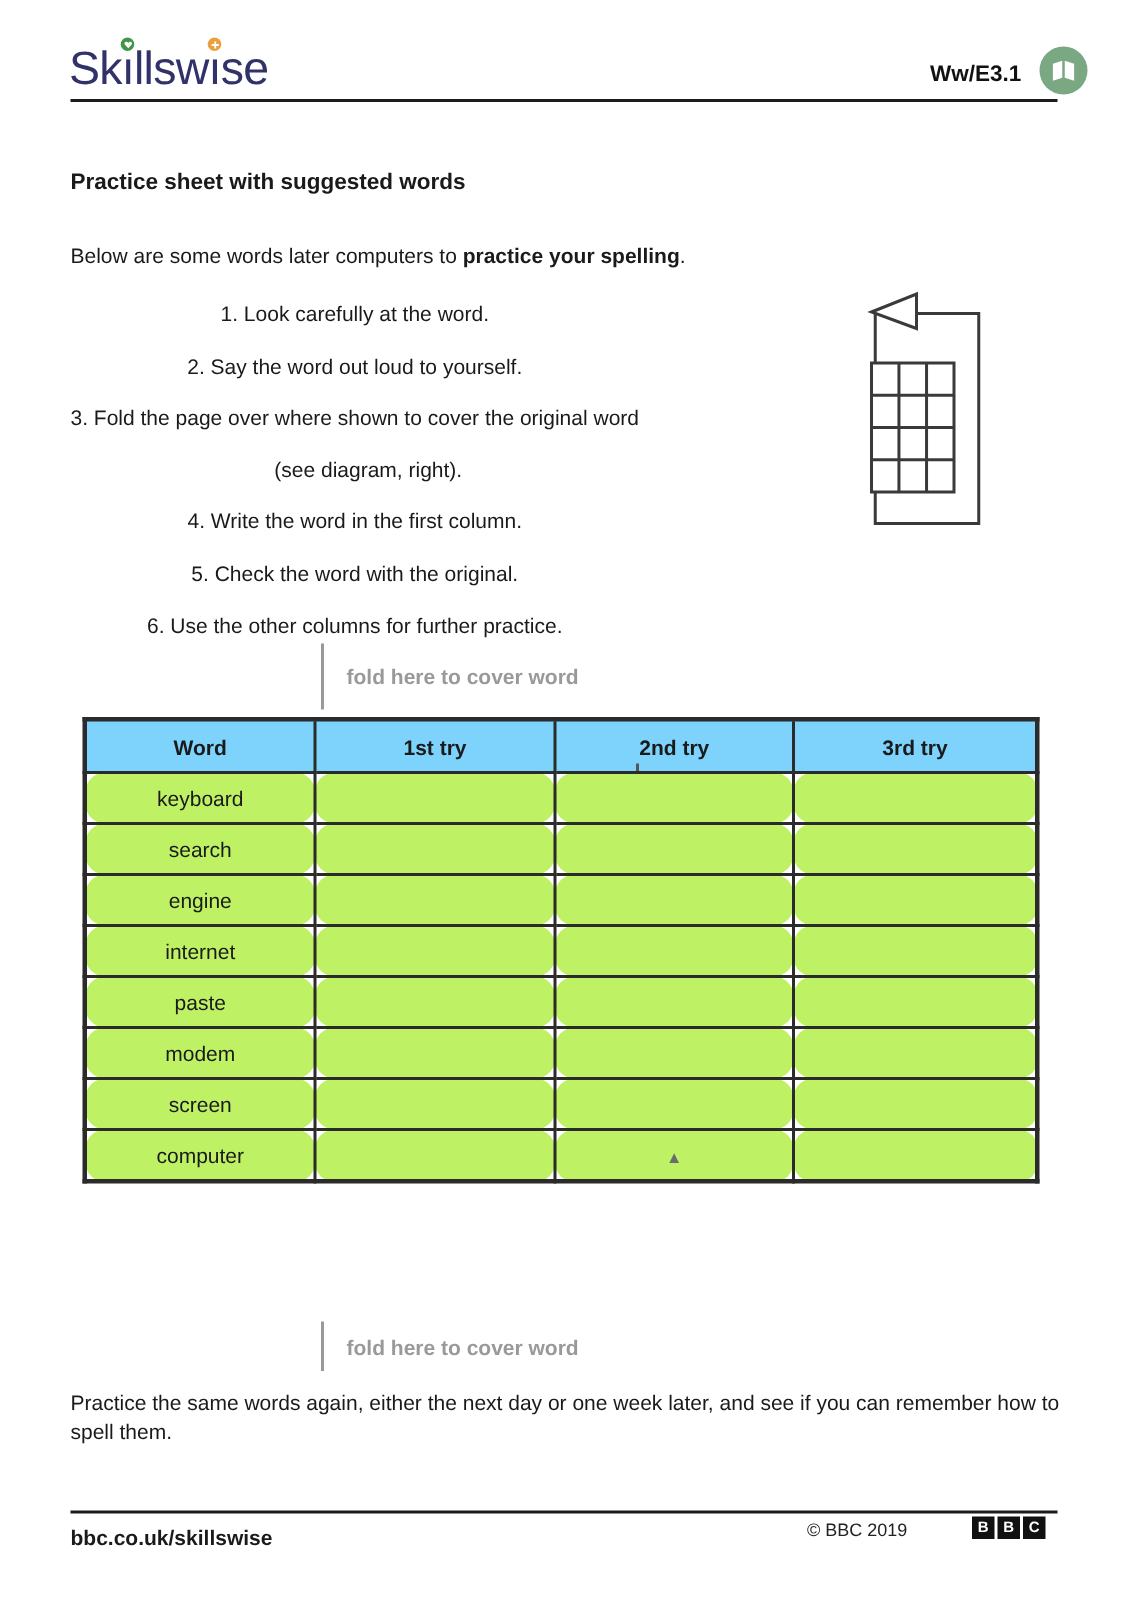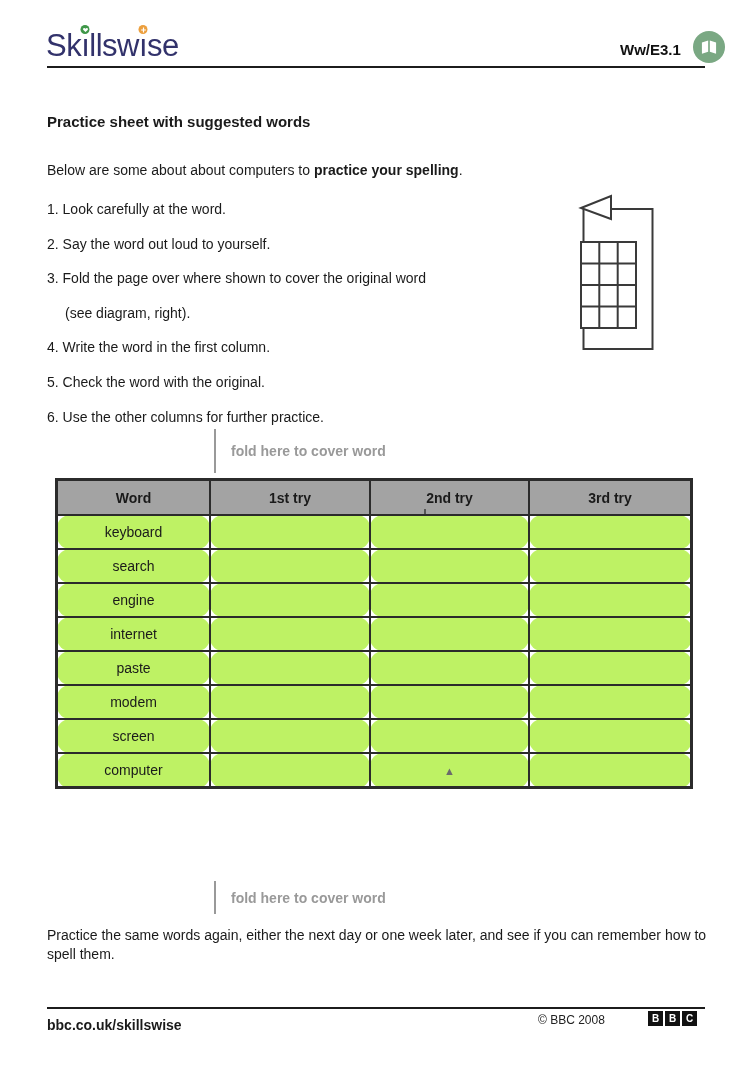--- a/index.html
+++ b/index.html
@@ -18,36 +18,36 @@
   .dot svg{display:block;}
   .level-code{position:absolute;left:620px;top:41px;font-size:15px;font-weight:bold;color:#111;}
   .book-badge{position:absolute;left:693px;top:31px;width:32px;height:32px;border-radius:50%;
         background:#7aa883;display:flex;align-items:center;justify-content:center;}
   .rule{position:absolute;left:47px;width:658px;height:2px;background:#1c1c1c;}
   .rule-top{top:66px;}
   .rule-bottom{top:1007px;}
   
   .doc-title{position:absolute;left:47px;top:113px;font-size:15px;font-weight:bold;}
   .intro{position:absolute;left:47px;top:162px;font-size:14px;}
-  .instructions{position:absolute;left:47px;top:192px;font-size:14px;line-height:34.6px;}
+  .instructions{position:absolute;left:47px;top:192px;font-size:14px;line-height:34.6px;text-align:center;}
   .ins-line.cont{padding-left:18px;}
   
   .fold-diagram{position:absolute;left:575px;top:190px;}
   
   .fold-line{position:absolute;left:214px;width:2px;background:#999;}
   .fold-line-top{top:429px;height:44px;}
   .fold-line-bottom{top:881px;height:33px;}
   .fold-label{position:absolute;left:231px;font-size:14px;font-weight:bold;color:#999;}
   .fold-label-top{top:443px;}
   .fold-label-bottom{top:890px;}
   
   .practice-table{position:absolute;left:55px;top:478px;border-collapse:collapse;
         border:3px solid #2b2b2b;table-layout:fixed;}
   .practice-table th,.practice-table td{border:2px solid #2b2b2b;font-size:14px;text-align:center;padding:0;}
-  .practice-table th{background:#a3a3a3;height:33px;font-weight:bold;}
+  .practice-table th{background:#7dd3fc;height:33px;font-weight:bold;}
   .practice-table td{height:32px;background:#bef264;border-radius:13px;}
   .col-word{width:151px;}
   .col-try1{width:158px;}
   .col-try2{width:157px;}
   .col-try3{width:160px;}
   .fold-marker{color:#6b6b6b;font-size:11px;line-height:1;}
   .crease-mark{position:absolute;left:424px;top:509px;width:2px;height:5px;background:#555;}
   
   .outro{position:absolute;left:47px;top:926px;width:662px;font-size:14px;line-height:19px;}
   
@@ -82,21 +82,21 @@
     <svg width="20" height="20" viewBox="0 0 24 24">
       <path d="M3.5 6.5 L11 4.2 L11 17.8 L3.5 20.1 Z" fill="#ffffff"></path>
       <path d="M20.5 6.5 L13 4.2 L13 17.8 L20.5 20.1 Z" fill="#ffffff"></path>
     </svg>
   </div>
 
   <div class="rule rule-top"></div>
 
   <div class="doc-title">Practice sheet with suggested words</div>
 
-  <div class="intro"><span>Below are some about about computers to </span><b>practice your spelling</b><span>.</span></div>
+  <div class="intro"><span>Below are some words later computers to </span><b>practice your spelling</b><span>.</span></div>
 
   <div class="instructions">
       <div class="ins-line">1. Look carefully at the word.</div>
       <div class="ins-line">2. Say the word out loud to yourself.</div>
       <div class="ins-line">3. Fold the page over where shown to cover the original word</div>
       <div class="ins-line cont">(see diagram, right).</div>
       <div class="ins-line">4. Write the word in the first column.</div>
       <div class="ins-line">5. Check the word with the original.</div>
       <div class="ins-line">6. Use the other columns for further practice.</div>
     </div>
@@ -177,20 +177,20 @@
   </table>
   <div class="crease-mark"></div>
 
   <div class="fold-line fold-line-bottom"></div>
   <div class="fold-label fold-label-bottom">fold here to cover word</div>
 
   <div class="outro">Practice the same words again, either the next day or one week later, and see if you can remember how to spell them.</div>
 
   <div class="rule rule-bottom"></div>
   <div class="footer-site">bbc.co.uk/skillswise</div>
-  <div class="footer-copy">© BBC 2008</div>
+  <div class="footer-copy">© BBC 2019</div>
   <div class="bbc-blocks">
       <span class="bbc-block">B</span>
       <span class="bbc-block">B</span>
       <span class="bbc-block">C</span>
     </div>
 
 </div>
 
 </body></html>

